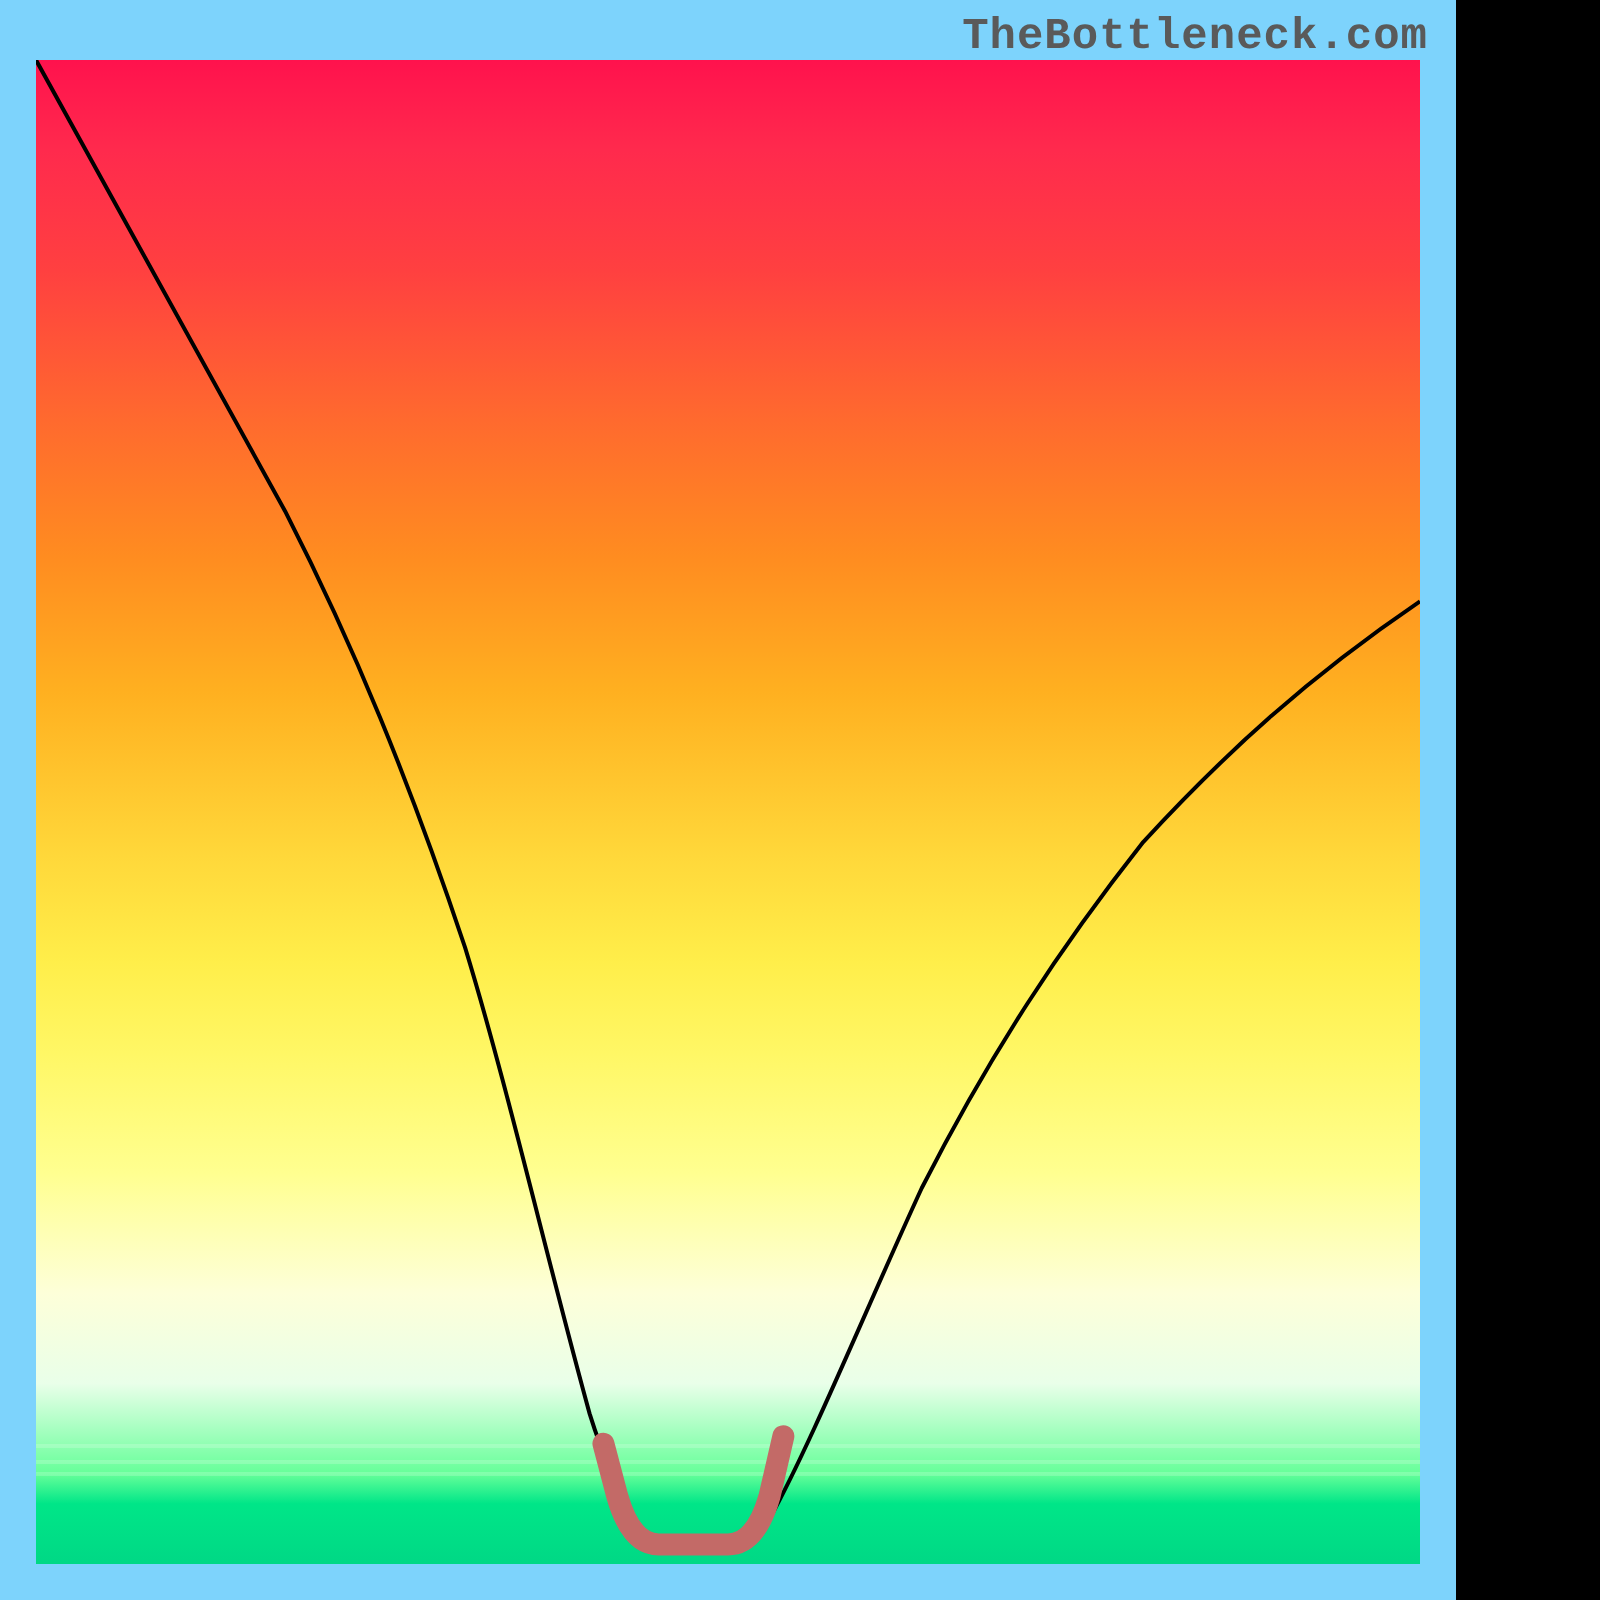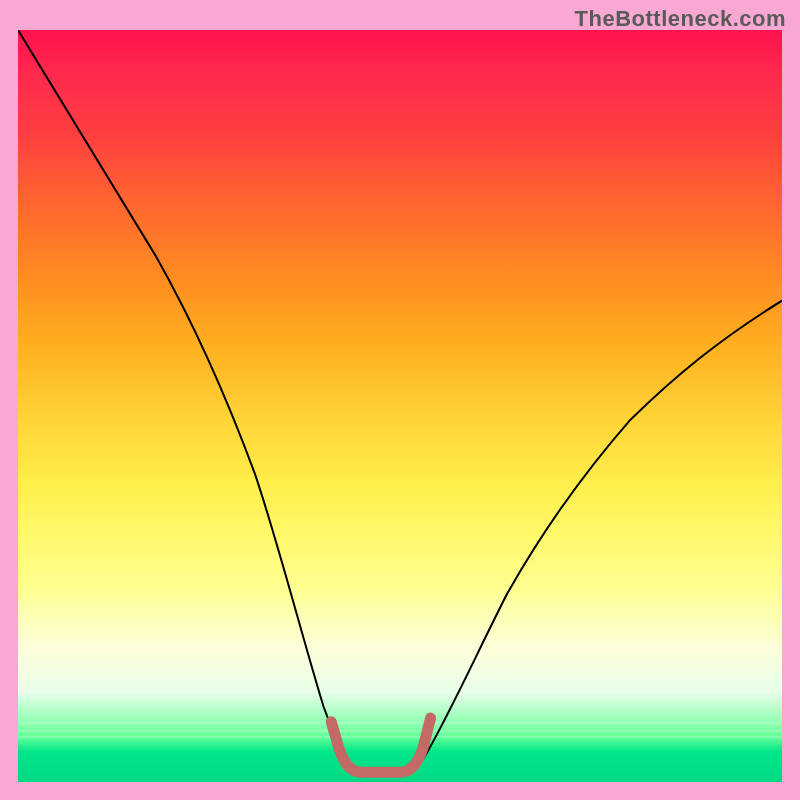--- a/index.html
+++ b/index.html
@@ -6,23 +6,24 @@
     margin: 0;
     padding: 0;
     width: 800px;
     height: 800px;
     background: #000;
     overflow: hidden;
     font-family: Arial, Helvetica, sans-serif;
   }
   .frame {
     position: relative;
-    width: 800px;
+    width: 728px;
     height: 800px;
-    background: #f9a8d4;
+    background: #7dd3fc;
+    font-family: Liberation Mono, monospace;
   }
   .watermark {
     position: absolute;
     top: 6px;
     right: 14px;
     color: #5a5a5a;
     font-size: 22px;
     font-weight: 600;
     letter-spacing: 0.5px;
     z-index: 30;

